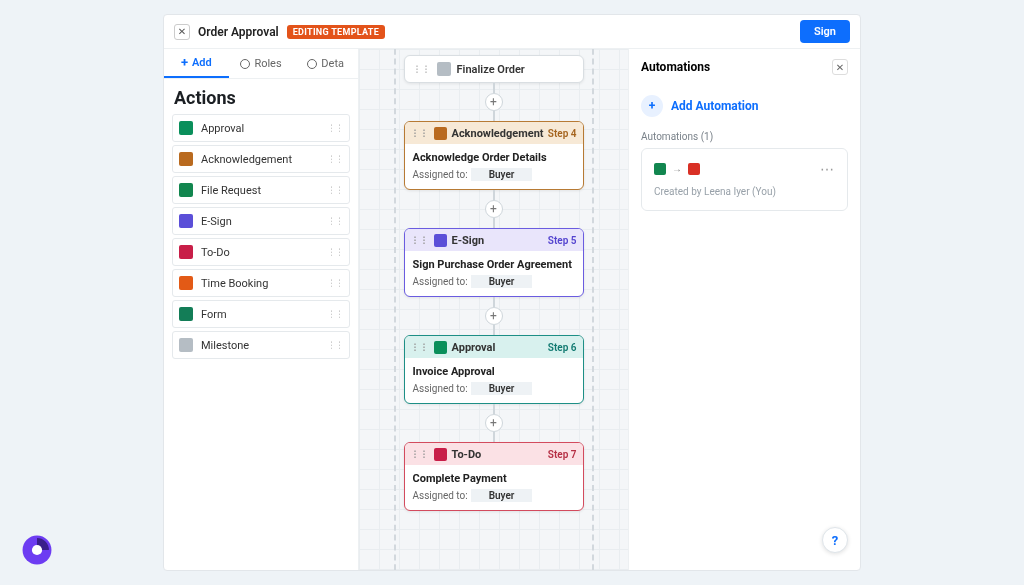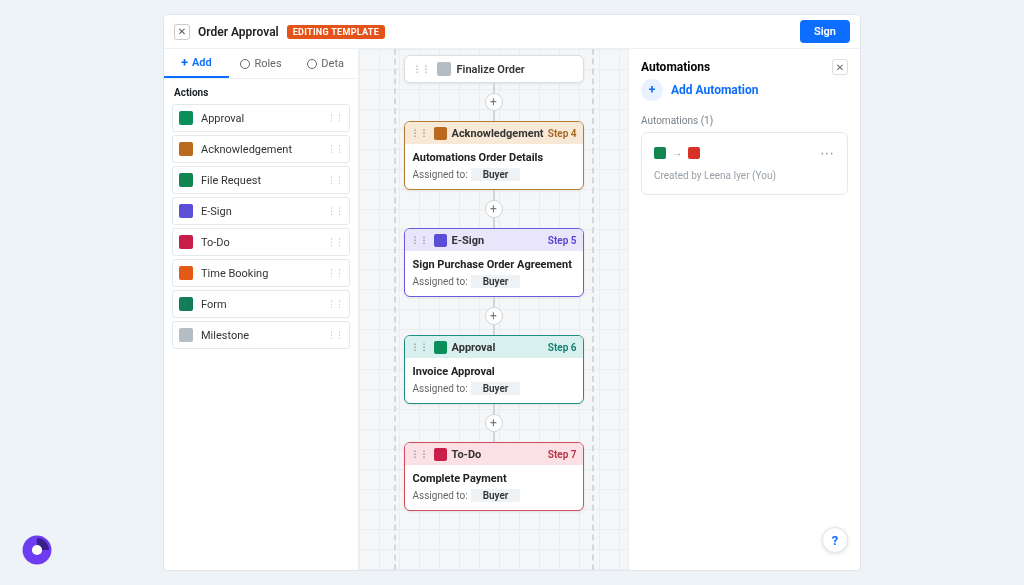--- a/index.html
+++ b/index.html
@@ -35,21 +35,21 @@
 .body { flex: 1; display: flex; overflow: hidden; }
 
 
 .sidebar { width: 195px; border-right: 1px solid #edf0f2; display: flex; flex-direction: column; }
 .tabs { display: flex; height: 30px; border-bottom: 1px solid #edf0f2; font-size: 11px; color: #666; }
 .tab { flex: 1; display: flex; align-items: center; justify-content: center; gap: 4px; cursor: pointer; }
 .tab.active { color: #0d6efd; border-bottom: 2px solid #0d6efd; font-weight: 600; }
 .tab .circ { width: 10px; height: 10px; border: 1.2px solid currentColor; border-radius: 50%; display:inline-block; }
 .tab .plus { font-weight: 700; font-size: 13px; }
 
-.section-title { font-size: 10px; font-weight: 700; padding: 8px 10px 6px; color: #1b1f23; }
+.section-title { font-size: 18px; font-weight: 700; padding: 8px 10px 6px; color: #1b1f23; }
 .item-list { display: flex; flex-direction: column; }
 .item {
   display: flex; align-items: center; height: 28px; margin: 0 8px 3px;
   border: 1px solid #e5e9ec; border-radius: 3px; padding: 0 6px; font-size: 11px;
   color: #333; cursor: grab; background:#fff;
 }
 .item .ico {
   width: 14px; height: 14px; border-radius: 2px; margin-right: 8px;
   display:flex; align-items:center; justify-content:center; color:#fff; font-size:9px;
   flex-shrink:0;
@@ -82,34 +82,34 @@
 .node.simple .ico{width:14px;height:14px;border-radius:2px;background:#b5bdc4;margin-right:6px;}
 
 .card { width:180px; background:#fff; border-radius:6px; border:1.5px solid; font-size:11px; box-shadow:0 1px 3px rgba(0,0,0,.08);}
 .card .chead{display:flex;align-items:center;height:22px;padding:0 6px;border-top-left-radius:5px;border-top-right-radius:5px;font-weight:700;color:#333;}
 .card .chead .dot{color:#999;font-size:9px;margin-right:5px;}
 .card .chead .ico{width:13px;height:13px;border-radius:2px;margin-right:5px;}
 .card .chead .step{margin-left:auto;font-weight:600;font-size:10px;}
 .card .cbody{padding:7px 8px 8px;}
 .card .ct{font-weight:700;margin-bottom:4px;color:#222;}
 .card .ca{font-size:10px;color:#666;}
-.card .ca .pill{display:inline-block;background:#eef2f5;border-radius:0;padding:1px 12px;margin-left:3px;color:#333;font-weight:600;}
+.card .ca .pill{display:inline-block;background:#eef2f5;border-radius:0;padding:1px 18px;margin-left:3px;color:#333;font-weight:600;}
 
 .c-ack   { border-color:#b77a34; } .c-ack   .chead{background:#f7e9d6;} .c-ack   .step{color:#a5641e;} .c-ack   .ico{background:#b96a1f;}
 .c-esign { border-color:#6a5ce0; } .c-esign .chead{background:#e9e5fb;} .c-esign .step{color:#5343cf;} .c-esign .ico{background:#5b4fd8;}
 .c-appr  { border-color:#1d8f86; } .c-appr  .chead{background:#d8f1ee;} .c-appr  .step{color:#117a71;} .c-appr  .ico{background:#0a8f5b;}
 .c-todo  { border-color:#d34b5e; } .c-todo  .chead{background:#fbe1e5;} .c-todo  .step{color:#b52f44;} .c-todo  .ico{background:#c81e48;}
 
 .connector{width:2px;flex:0 0 auto;background:#cfd6db;}
 .plusnode{width:18px;height:18px;border:1px solid #cfd6db;border-radius:50%;background:#fff;
   display:flex;align-items:center;justify-content:center;color:#777;font-size:12px;cursor:pointer;}
 
 
 .rpanel{width:232px;border-left:1px solid #edf0f2;padding:10px 12px;font-size:12px;overflow:hidden;}
-.rhead{display:flex;align-items:center;margin-bottom:4px;}
+.rhead{display:flex;align-items:center;margin-bottom:20px;}
 .rhead .t{font-weight:700;}
 .rhead .x{margin-left:auto;width:16px;height:16px;border:1px solid #ddd;border-radius:3px;display:flex;align-items:center;justify-content:center;font-size:10px;color:#666;cursor:pointer;}
 .addauto{display:flex;align-items:center;gap:8px;color:#0d6efd;font-weight:700;font-size:12px;cursor:pointer;margin-bottom:14px;}
 .addauto .pc{width:22px;height:22px;border-radius:50%;background:#e8f1ff;display:flex;align-items:center;justify-content:center;color:#0d6efd;font-weight:700;}
 .subt{color:#7a828a;font-size:10px;margin-bottom:6px;}
 .acard{border:1px solid #e5e9ec;border-radius:6px;padding:10px 12px;font-size:11px;color:#333;line-height:1.45;}
 .acard .row1{display:flex;align-items:center;margin-bottom:6px;}
 .acard .dots{margin-left:auto;color:#999;font-size:14px;letter-spacing:1px;cursor:pointer;}
 .acard .sq{width:12px;height:12px;border-radius:2px;}
 .sq-sheets{background:#12864f;}
@@ -219,21 +219,21 @@
         <div class="connector" style="height:10px"></div>
 
         <div class="card c-ack">
           <div class="chead">
               <span class="dot">⋮⋮</span>
               <span class="ico"></span>
               <span>Acknowledgement</span>
               <span class="step">Step 4</span>
             </div>
           <div class="cbody">
-              <div class="ct">Automations Order Details</div>
+              <div class="ct">Acknowledge Order Details</div>
               <div class="ca"><span>Assigned to:</span><span class="pill">Buyer</span></div>
             </div>
         </div>
         <div class="connector" style="height:10px"></div>
         <div class="plusnode">+</div>
         <div class="connector" style="height:10px"></div>
 
         <div class="card c-esign">
           <div class="chead">
               <span class="dot">⋮⋮</span>

